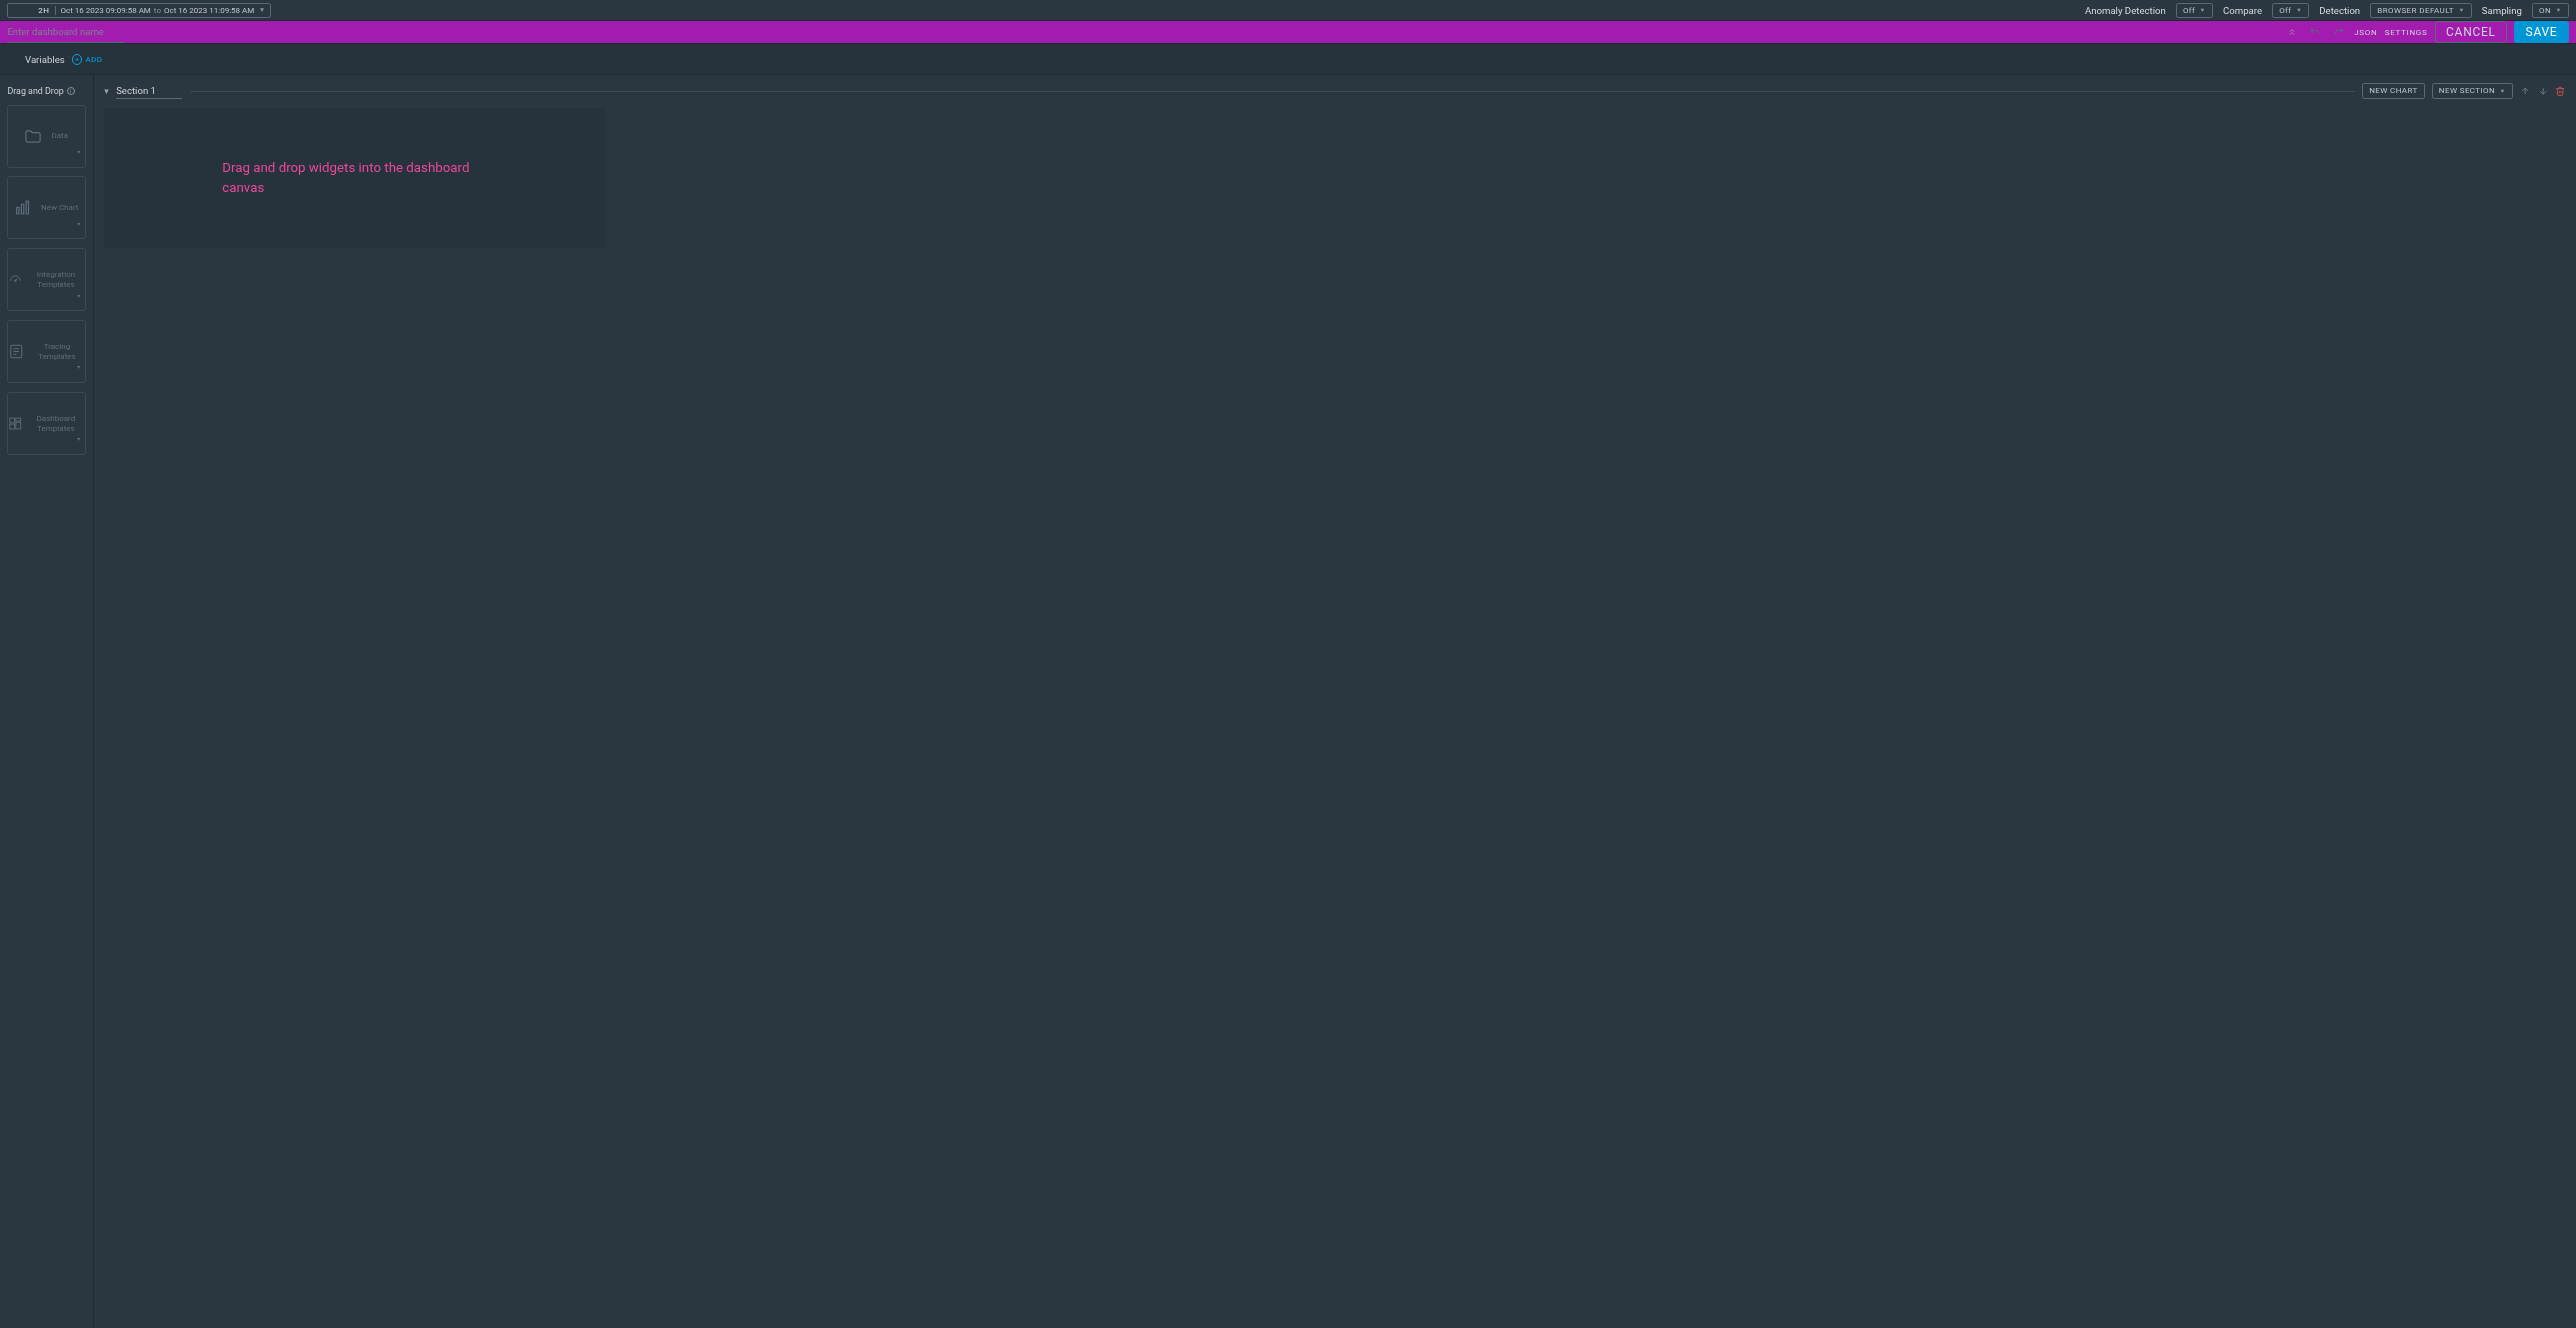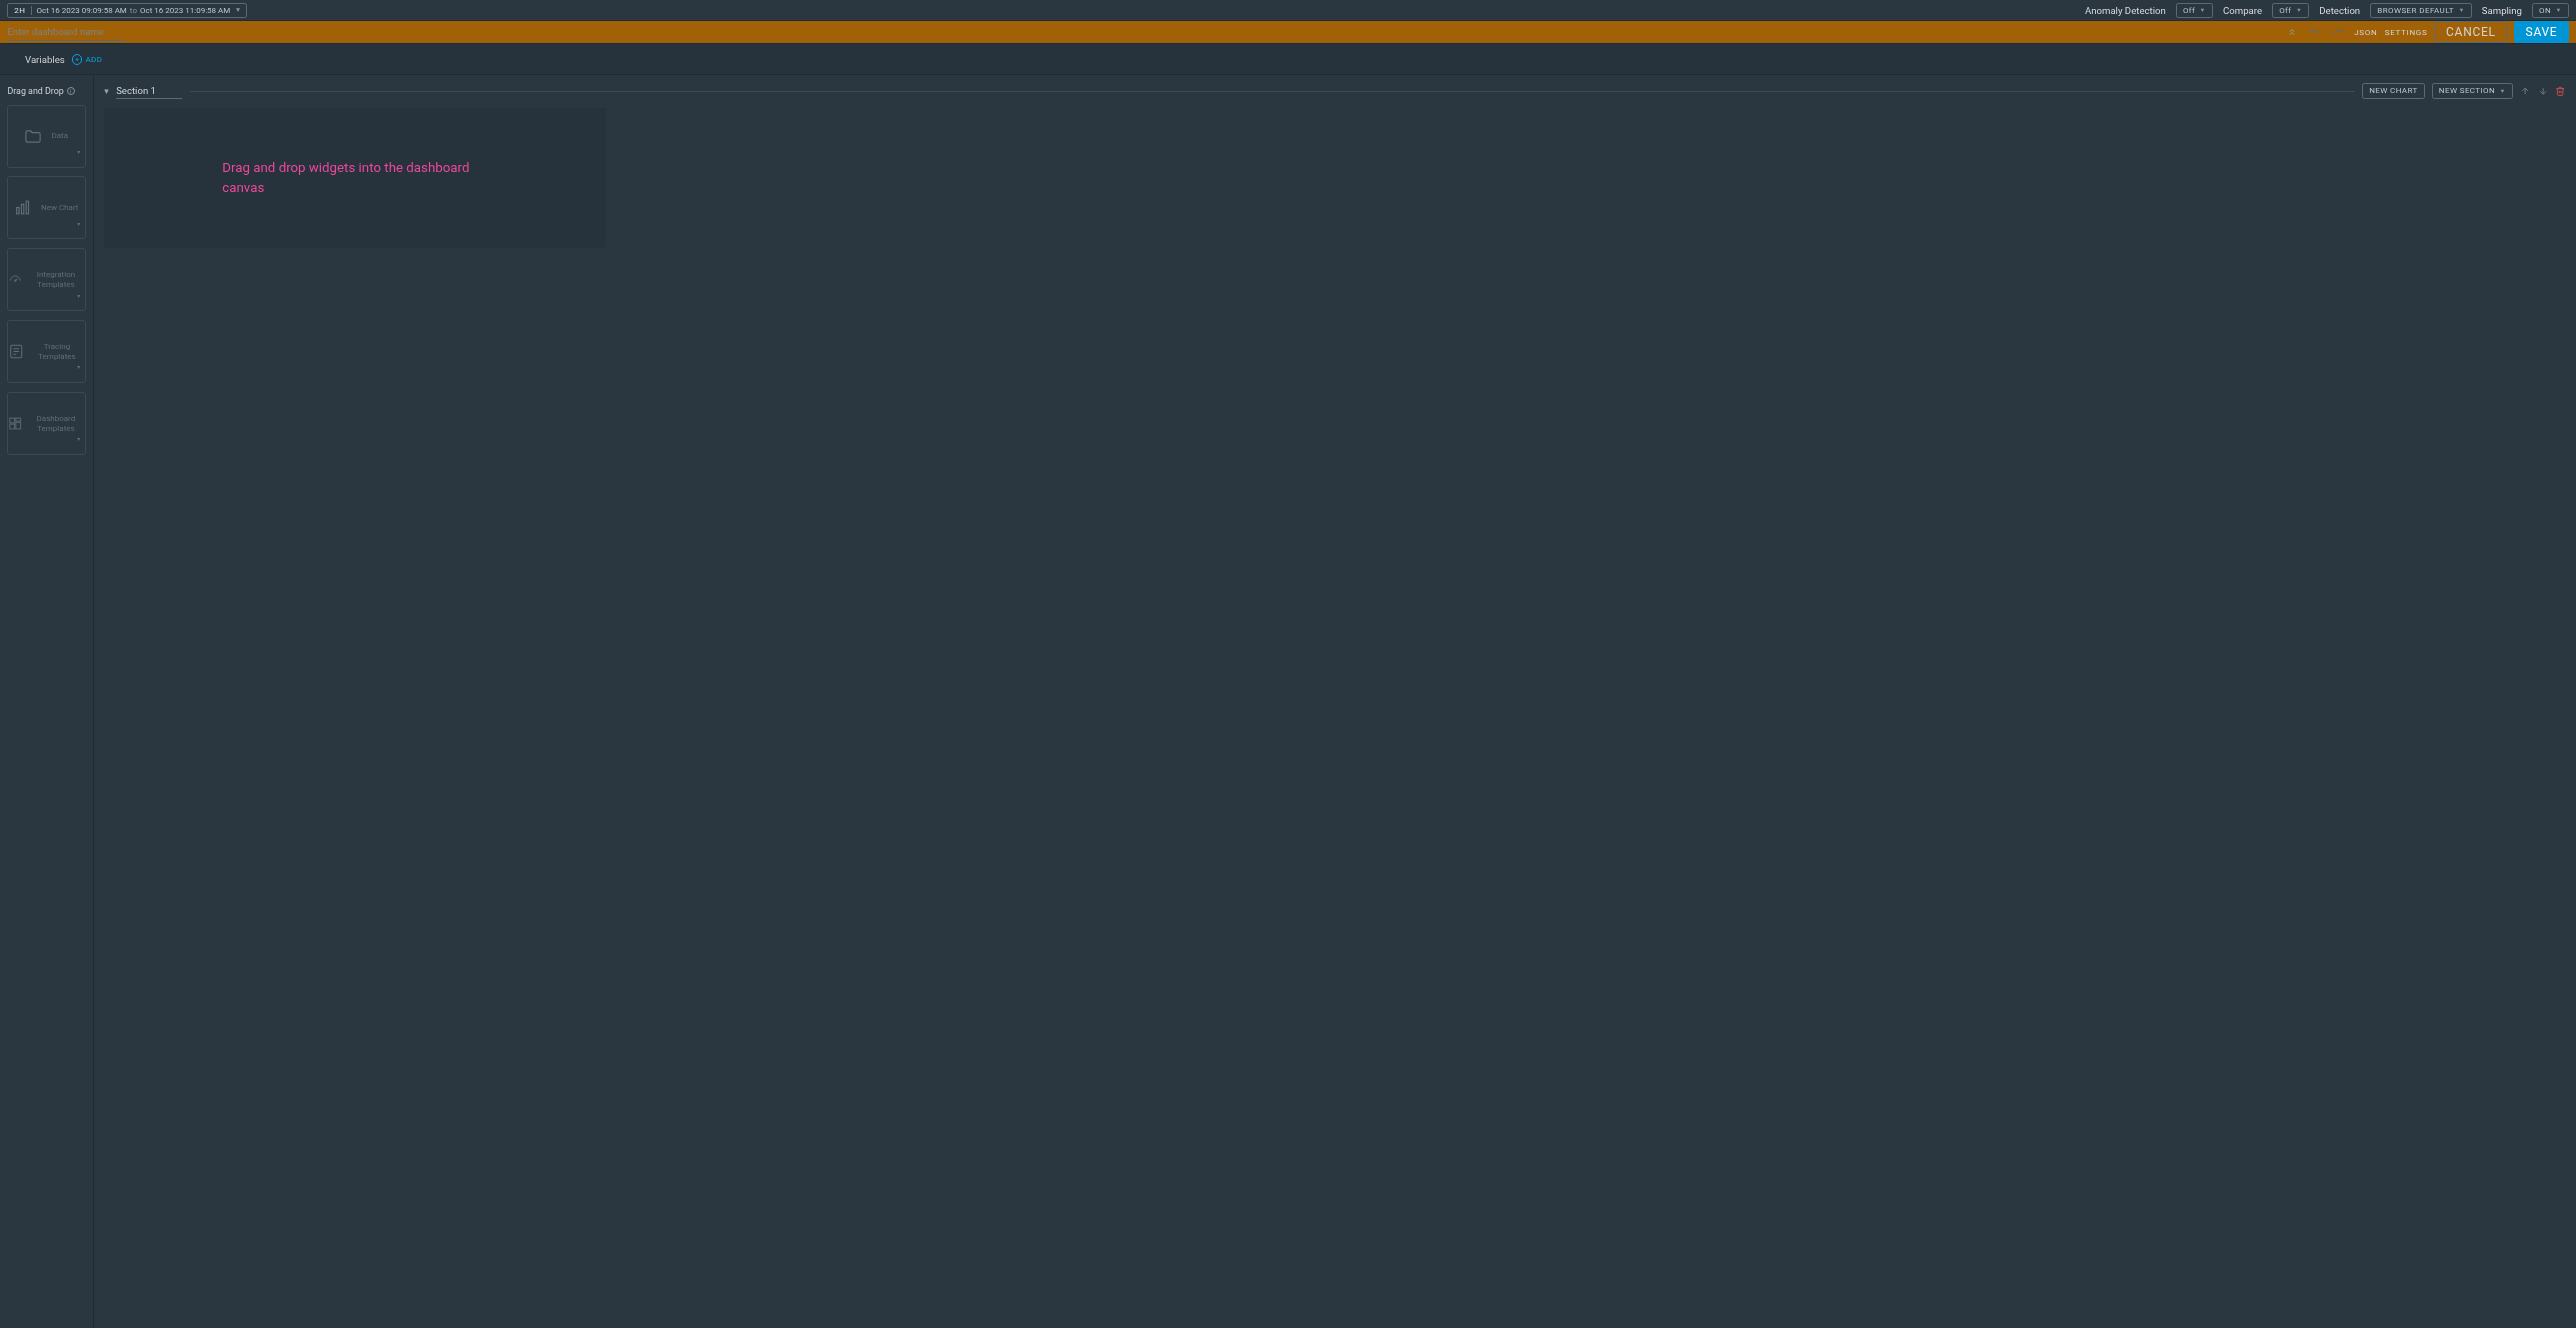--- a/index.html
+++ b/index.html
@@ -27,20 +27,21 @@
     border-bottom: 0.7px solid #1f2a33;
     gap: 10.3px;
   }
   .time-range-group {
     display: flex;
     align-items: center;
     border: 0.7px solid #5a6a77;
     border-radius: 2.2px;
     height: 14.8px;
     font-size: 8px;
+    padding-left: 24px;
   }
   .time-range-group .duration {
     padding: 0 5.9px;
     border-right: 0.7px solid #5a6a77;
     color: #e0e4e8;
     letter-spacing: 0.4px;
   }
   .time-range-group .range {
     padding: 0 4.4px;
     color: #c0c6cc;
@@ -78,24 +79,23 @@
     color: #c0c6cc;
     letter-spacing: 0.4px;
     gap: 4.4px;
     cursor: pointer;
   }
   .pill .chev { font-size: 5.9px; color:#8a949e; }
 
   
   .name-bar {
     height: 23px;
-    background: #a16207;
+    background: #a21caf;
     border-bottom: 0.7px solid #1f2a33;
     display: flex;
-    align-items: center;
     padding: 0 7.4px;
     gap: 11px;
   }
   .dash-name-input {
     background: transparent;
     border: none;
     border-bottom: 0.7px solid #5a6a77;
     color: #d0d4d8;
     font-size: 9.6px;
     padding: 2.2px 0;

